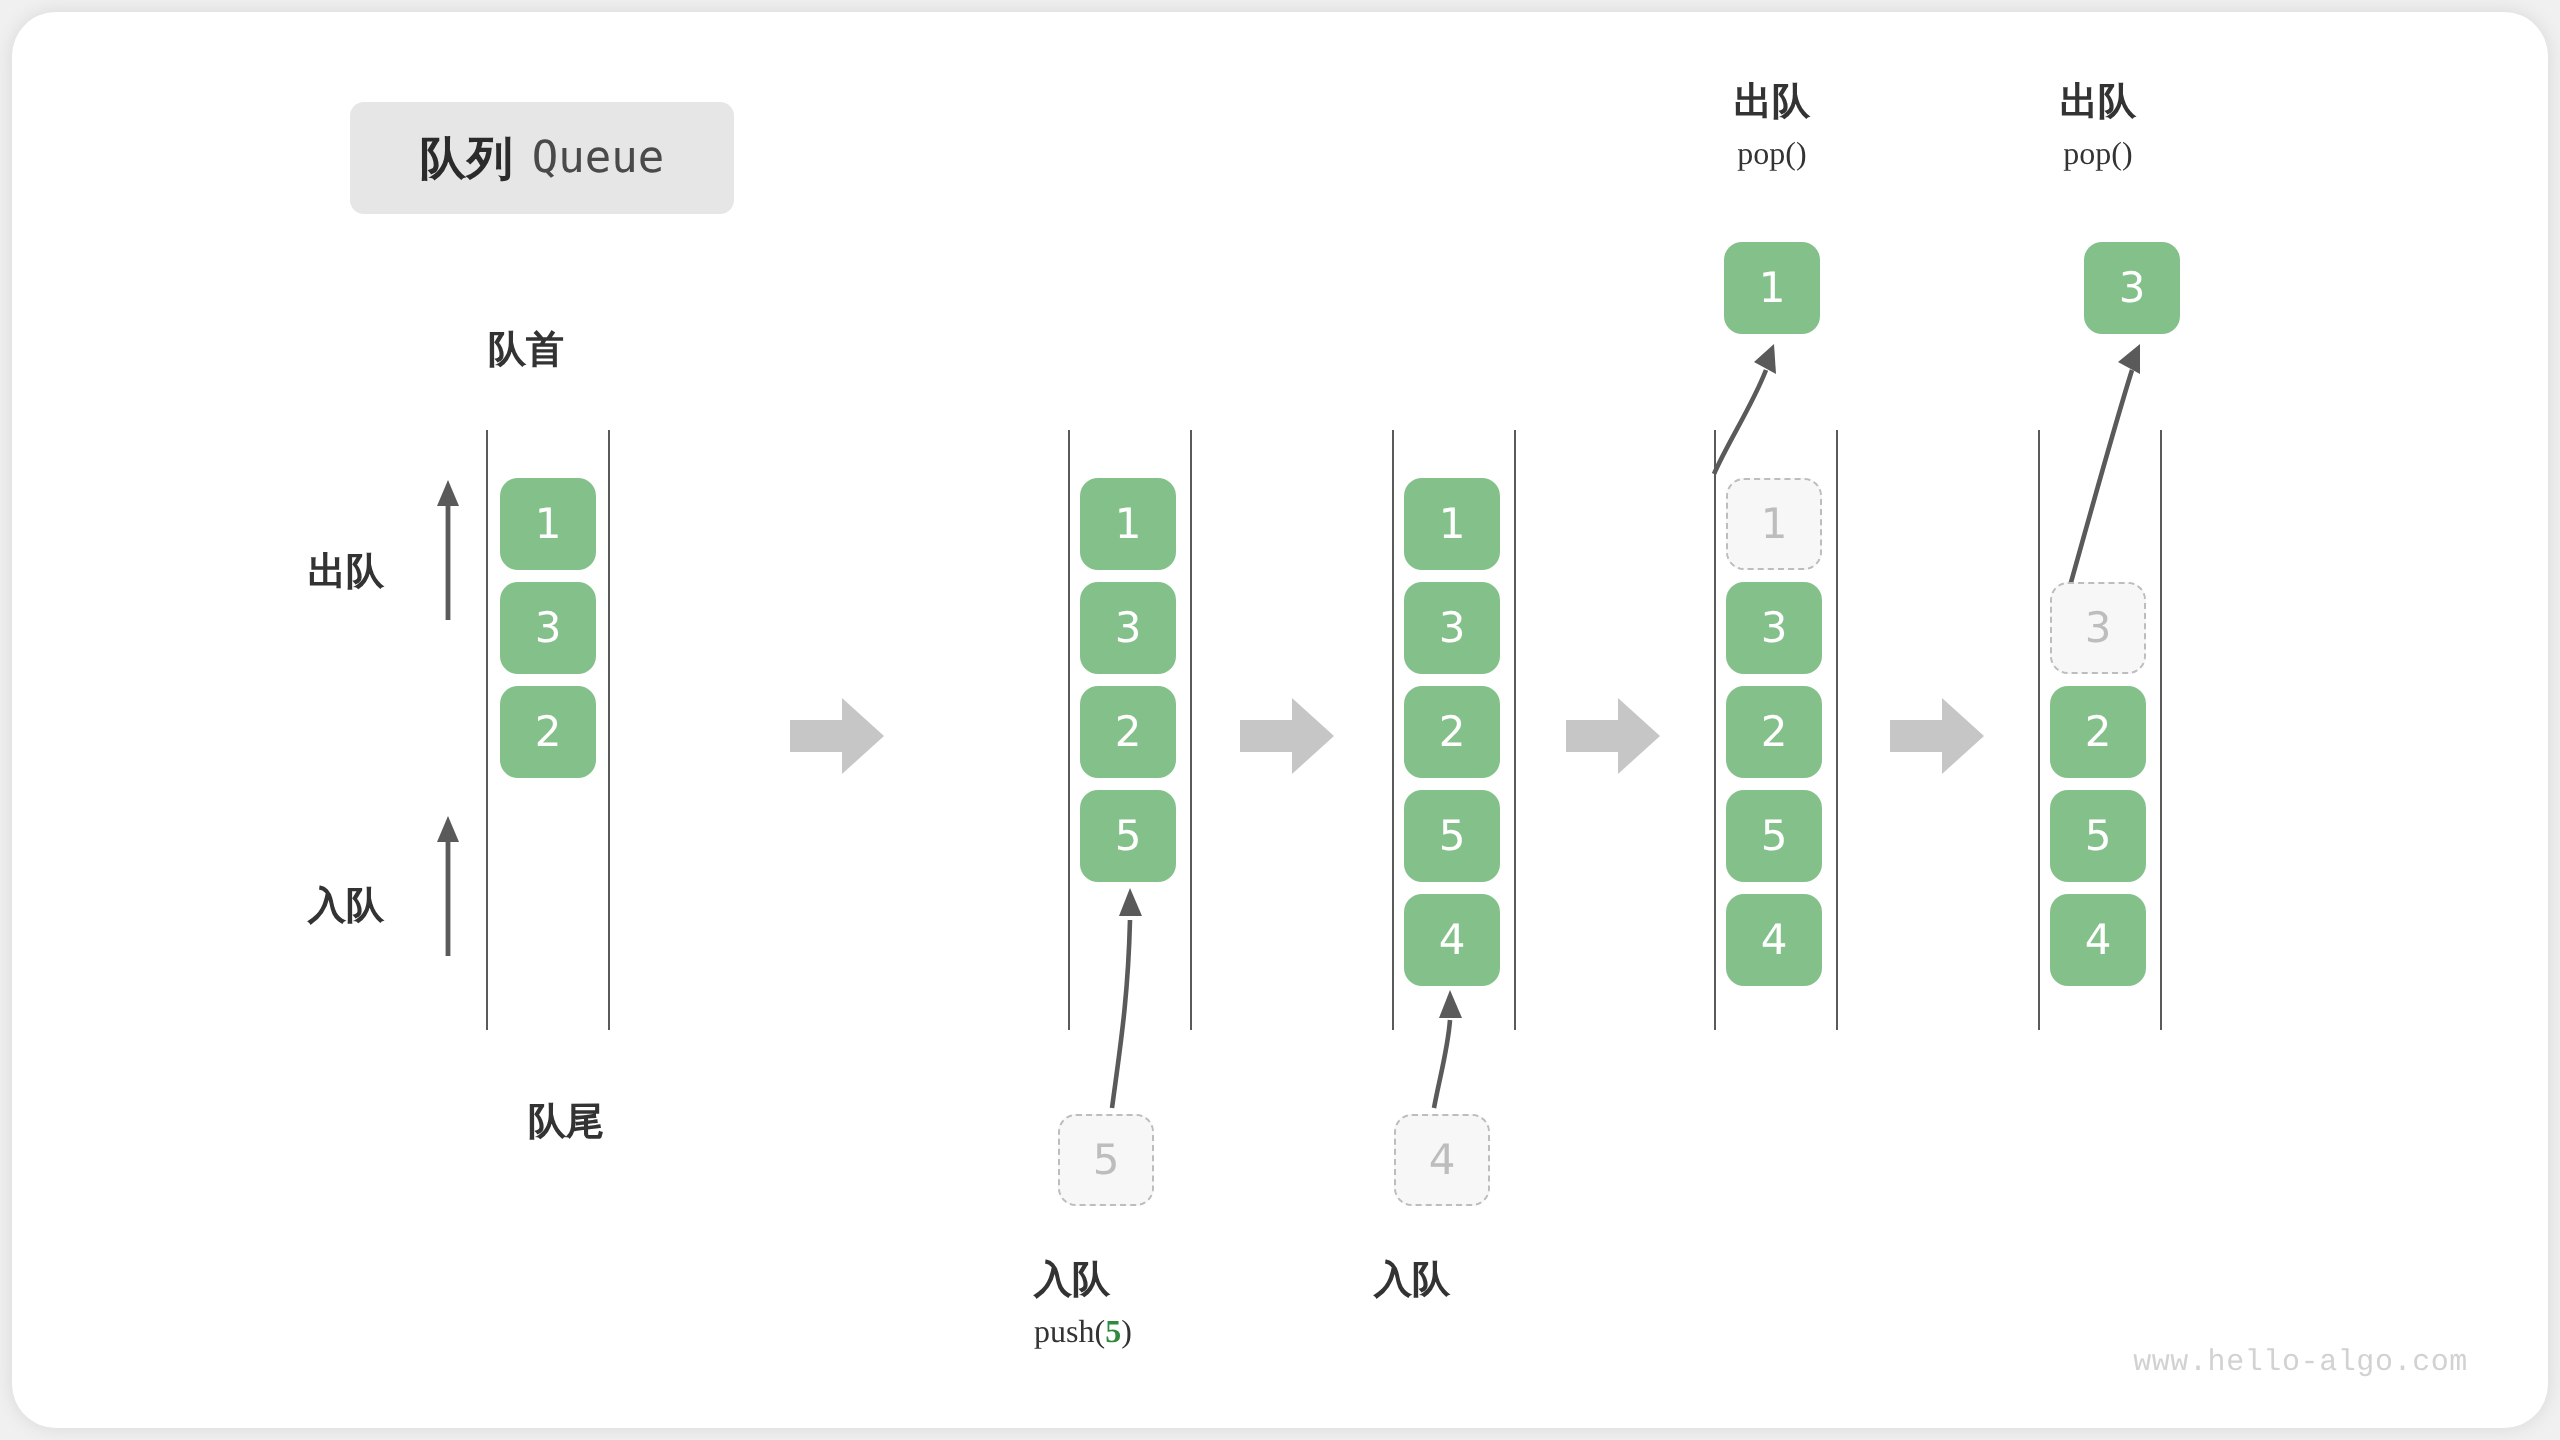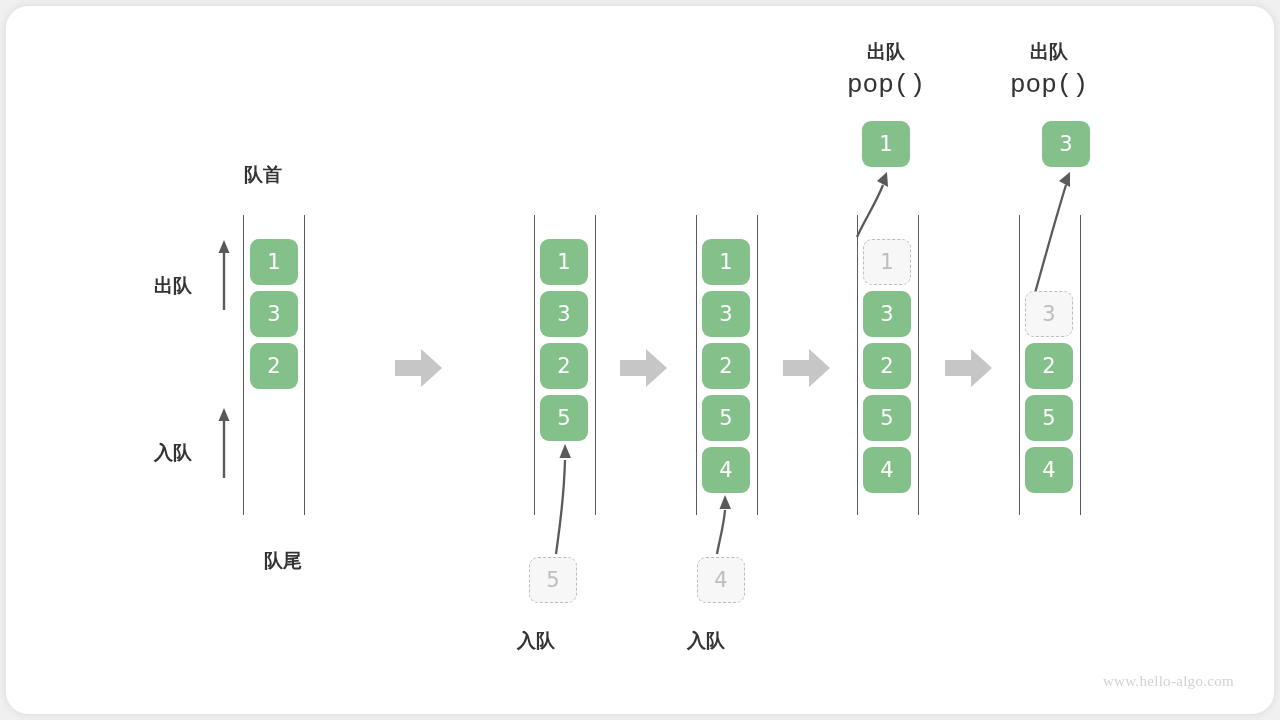--- a/index.html
+++ b/index.html
@@ -62,22 +62,22 @@
     white-space: nowrap;
     line-height: 1.5;
   }
   .op-label .l1 {
     font-size: 19px;
     font-weight: bold;
     color: #333333;
     display: block;
   }
   .op-label .l2 {
-    font-family: Liberation Mono, monospace;
-    font-size: 26px;
+    font-family: Liberation Serif, serif;
+    font-size: 16px;
     color: #333333;
     display: block;
     letter-spacing: 0px;
   }
   .op-label .l2 .arg { color: #2f8a3e; font-weight: bold; }
 
   
   .rail {
     width: 1.4px;
     background: #5a5a5a;
@@ -109,32 +109,36 @@
   
   .side-arrow { width: 16px; height: 74px; }
 
   
   .ptr { overflow: visible; }
 
   
   #watermark {
     right: 40px;
     bottom: 24px;
-    font-family: Liberation Serif, serif;
+    font-family: Liberation Mono, monospace;
     font-size: 15px;
     color: #d2d2d2;
     letter-spacing: 0.3px;
   }
 </style>
 </head>
 <body>
 
 <div id="root">
   <div id="card" class="abs">
 
+    <div id="title-chip" class="abs">
+      <span class="cn">队列</span>
+      <span class="en">Queue</span>
+    </div>
 
     <div class="abs hdr-cn" style="left:238px; top:156px;">队首</div>
     <div class="abs hdr-cn" style="left:238px; top:542px;margin-left:20px;">队尾</div>
 
     <div class="abs rail" style="left:237px; top:209px; height:300px;"></div>
     <div class="abs rail" style="left:298px; top:209px; height:300px;"></div>
 
     <div class="abs hdr-cn" style="left:148px; top:267px;">出队</div>
     <svg class="abs side-arrow" style="left:210px; top:232px;" viewBox="0 0 16 74">
       <line x1="8" y1="72" x2="8" y2="12" stroke="#5a5a5a" stroke-width="2.4"></line>
@@ -164,20 +168,21 @@
     <div class="abs cell" style="left:534px; top:389px;">5</div>
 
     <svg class="abs ptr" style="left:530px; top:432px; width:60px; height:120px;" viewBox="0 0 60 120">
       <path d="M 20 116 C 24 86, 28 62, 29 22" stroke="#5a5a5a" stroke-width="2.3" fill="none"></path>
       <polygon points="29,6 35,20 23.5,20" fill="#5a5a5a"></polygon>
     </svg>
     <div class="abs cell ghost" style="left:523px; top:551px;">5</div>
 
     <div class="abs op-label" style="left:440px; top:620px; width:215px; text-align:left; padding-left:71px;">
       <span class="l1">入队</span>
+      <span class="l2"><span>push(</span><span class="arg">5</span><span>)</span></span>
     </div>
 
     <svg class="abs step-arrow" style="left:614px; top:340px;" viewBox="0 0 48 44">
       <polygon points="0,14 26,14 26,3 47,22 26,41 26,30 0,30" fill="#c6c6c6"></polygon>
     </svg>
 
     <div class="abs rail" style="left:690px; top:209px; height:300px;"></div>
     <div class="abs rail" style="left:751px; top:209px; height:300px;"></div>
 
     <div class="abs cell" style="left:696px; top:233px;">1</div>

